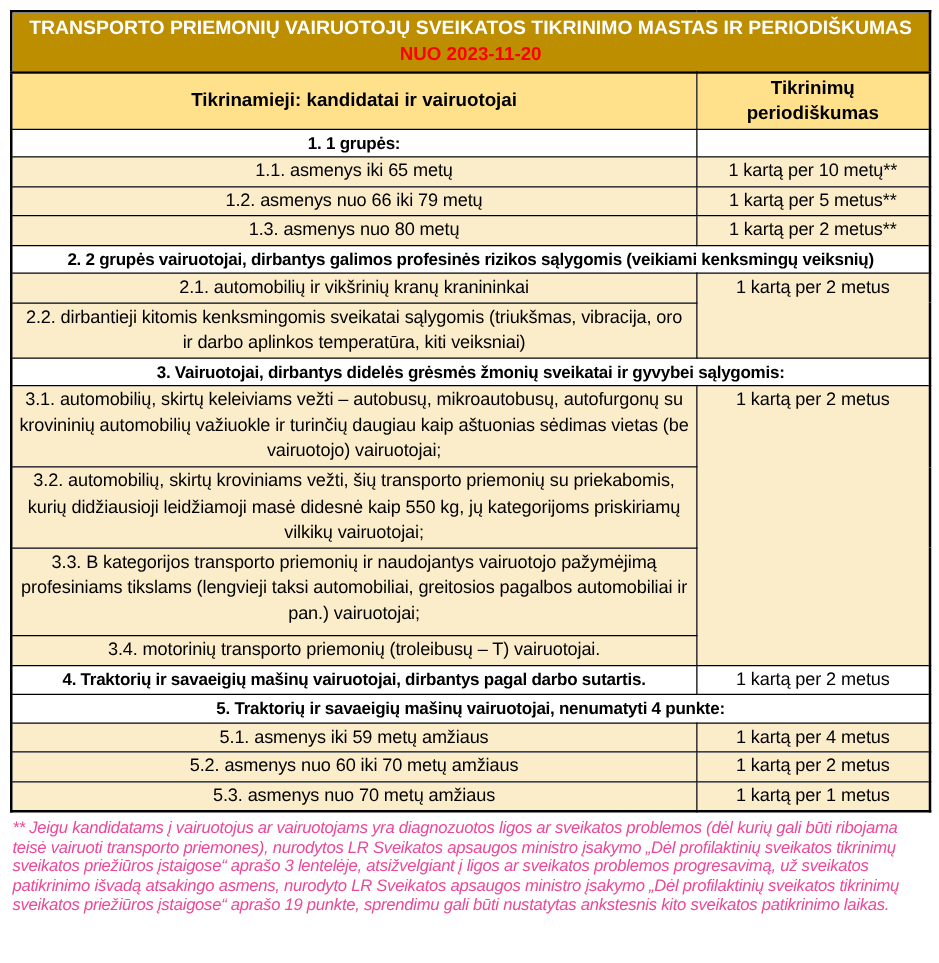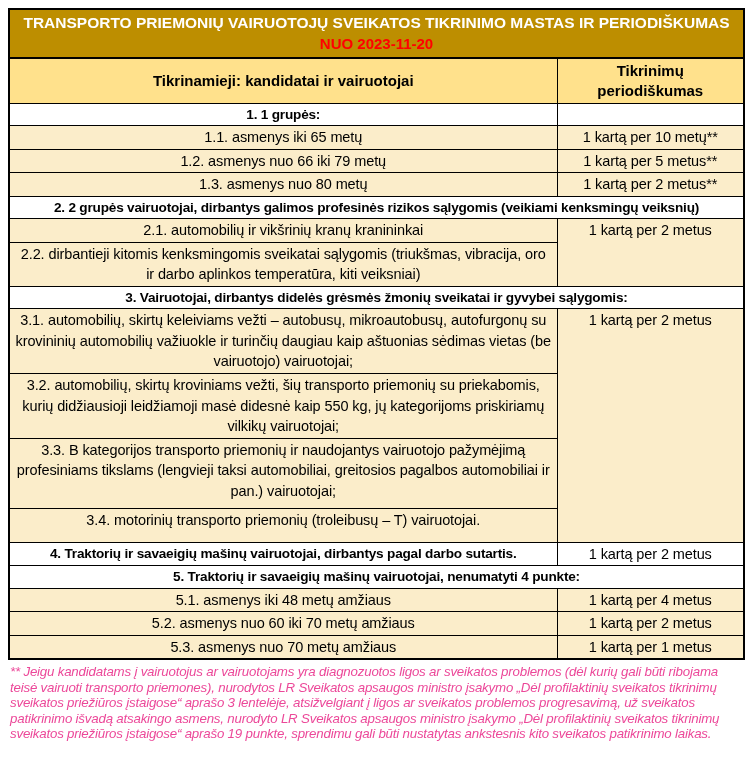--- a/index.html
+++ b/index.html
@@ -58,21 +58,21 @@
     letter-spacing: -0.2px;
     white-space: nowrap;
     height: 21px;
   }
   .item   { background: #FBEDCA; }
   .period { background: #FBEDCA; margin-left: 12px; }
   .white  { background: #ffffff; }
 
   tr.single td { height: 21px; }
   .h70 { height: 70px; }
-  .h34 { height: 34px; }
+  .h34 { height: 24px; }
 
   .footnote {
     width: 735px;
     margin-top: 4px;
     padding: 0 2px;
     font-style: italic;
     font-size: 13.3px;
     letter-spacing: -0.2px;
     line-height: 1.16;
     color: #ec4899;
@@ -146,21 +146,21 @@
 
       <tr class="single">
         <td class="sec">4. Traktorių ir savaeigių mašinų vairuotojai, dirbantys pagal darbo sutartis.</td>
         <td class="white">1 kartą per 2 metus</td>
       </tr>
 
       <tr class="single">
         <td class="sec" colspan="2">5. Traktorių ir savaeigių mašinų vairuotojai, nenumatyti 4 punkte:</td>
       </tr>
       <tr class="single">
-        <td class="item">5.1. asmenys iki 48 metų amžiaus</td>
+        <td class="item">5.1. asmenys iki 59 metų amžiaus</td>
         <td class="period">1 kartą per 4 metus</td>
       </tr>
       <tr class="single">
         <td class="item">5.2. asmenys nuo 60 iki 70 metų amžiaus</td>
         <td class="period">1 kartą per 2 metus</td>
       </tr>
       <tr class="single">
         <td class="item">5.3. asmenys nuo 70 metų amžiaus</td>
         <td class="period">1 kartą per 1 metus</td>
       </tr>

